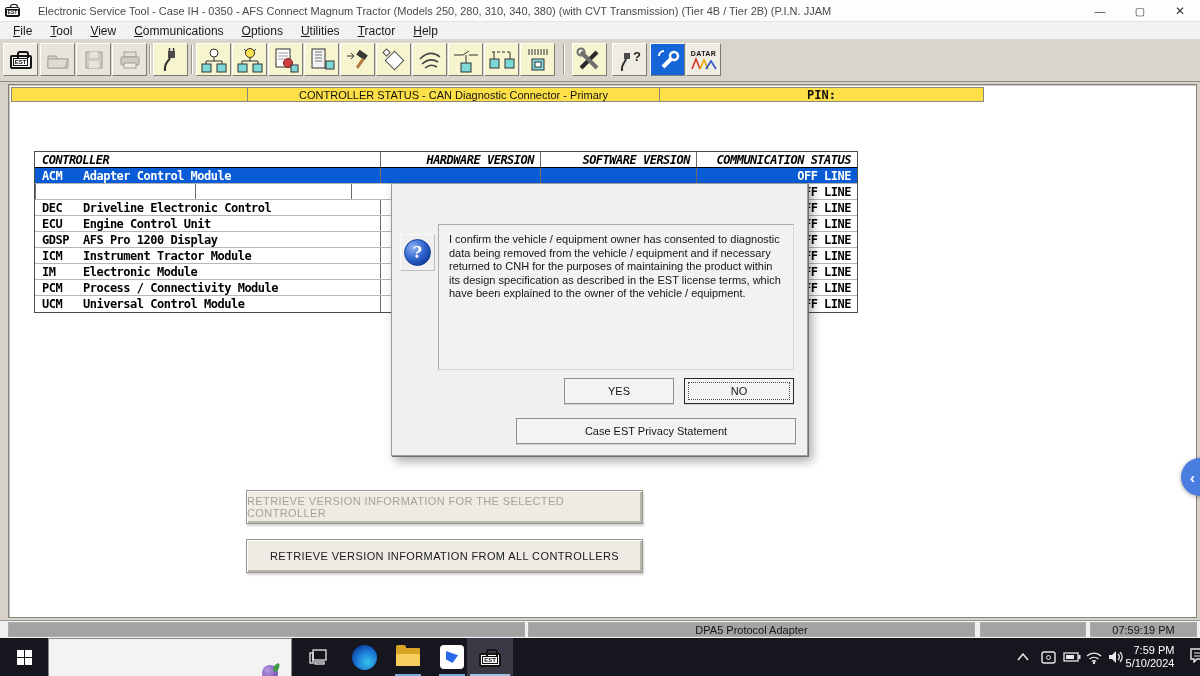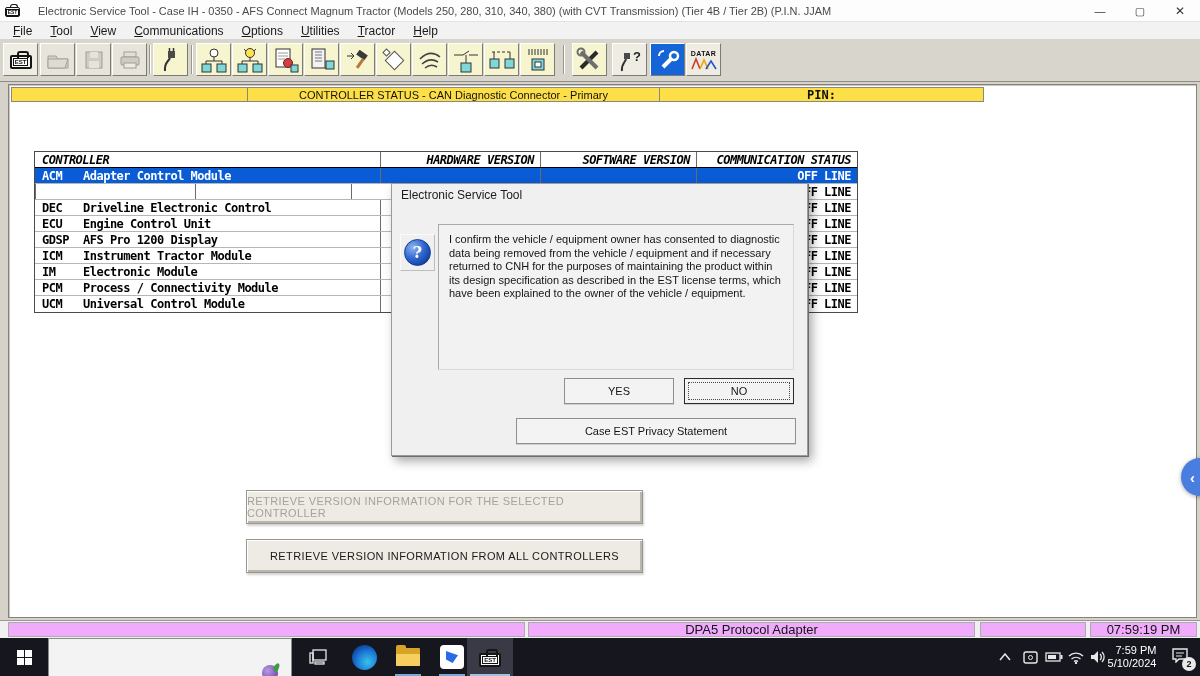--- a/index.html
+++ b/index.html
@@ -98,22 +98,22 @@
           box-shadow: 0 1px 0 #cfcfcf; font-size:11px; color:#141414;
           display:flex; align-items:center; justify-content:center; }
   .dbtn.yes { left:172px; top:194px; width:110px; }
   .dbtn.no { left:292px; top:194px; width:110px; border:1px solid #2b2b2b; }
   .dbtn.no::after { content:""; position:absolute; inset:3px; border:1px dotted #4a4a4a; }
   .dbtn.privacy { left:124px; top:234px; width:280px; }
 
   
   .statusbar { position:absolute; left:0; top:620px; width:1200px; height:18px; background:#f0f0f0;
                border-top:1px solid #979797; }
-  .sseg { position:absolute; top:1px; height:15px; border:1px solid #ababab; background:#f0abfc;
-          display:flex; align-items:center; justify-content:center; font-size:13px; color:#141414; }
+  .sseg { position:absolute; top:1px; height:15px; border:1px solid #ababab; background:#a3a3a3;
+          display:flex; align-items:center; justify-content:center; font-size:11px; color:#141414; }
 
   
   .taskbar { position:absolute; left:0; top:638px; width:1200px; height:38px; background:#16161e; }
   .tb-item { position:absolute; top:0; height:38px; display:flex; align-items:center; justify-content:center; }
   .startlogo { display:grid; grid-template-columns:7px 7px; grid-template-rows:7px 7px; gap:1px; }
   .startlogo span { background:#fff; }
   .searchbox { position:absolute; left:48px; top:0; width:244px; height:54px; background:#f3f3f3;
                border:1px solid #8a8a8a; display:flex; align-items:flex-end; }
   .searchbox input { border:none; outline:none; background:transparent; font-size:13px; color:#222;
                      width:150px; font-family:"Liberation Sans",sans-serif; }
@@ -130,21 +130,21 @@
   .edge-circle { width:25px; height:25px; border-radius:50%;
                  background: radial-gradient(circle at 62% 68%, #35c3e8 0%, #1e7bd8 45%, #0a3f9a 80%),
                              radial-gradient(circle at 30% 20%, #9ee8a0, transparent 60%); }
   .folder-icon { position:relative; width:24px; height:18px; }
   .folder-icon .back { position:absolute; inset:0; background:#d8a428; border-radius:1px; }
   .folder-icon .back::before { content:""; position:absolute; left:0; top:-3px; width:10px; height:4px;
                  background:#d8a428; border-radius:2px 2px 0 0; }
   .folder-icon .front { position:absolute; left:0; bottom:0; width:24px; height:12px; background:#f7cf5e; border-radius:1px; }
   .bluetile { width:24px; height:24px; border-radius:4px; background:#fff; display:flex; align-items:center; justify-content:center; }
   .bluetile .glyph { width:12px; height:12px; background:#2a6ae8; clip-path:polygon(0 0,100% 35%,55% 100%,0 70%); }
-  .tray-item { position:absolute; top:0; height:38px; display:flex; align-items:center; justify-content:center; color:#e8e8e8; }
+  .tray-item { position:absolute; top:0; height:38px; display:flex; align-items:center; justify-content:center; color:#e8e8e8;margin-left:18px; }
   .clockblock { text-align:right; font-size:11px; line-height:13px; color:#fff; }
   .notifwrap { position:relative; }
   .badge { position:absolute; right:-7px; bottom:-4px; width:14px; height:14px; border-radius:50%;
            background:#e9e9e9; color:#111; font-size:9px; font-weight:bold; display:flex; align-items:center; justify-content:center; }
 
   
   .side-chevron { position:absolute; left:1181px; top:458px; width:38px; height:38px; border-radius:50%;
                   background:#4a7de0; box-shadow:0 1px 4px rgba(0,0,0,0.35); display:flex; align-items:center; }
   .side-chevron span { color:#fff; font-size:15px; margin-left:9px; font-weight:bold; }
 </style>
@@ -421,21 +421,20 @@
         <span class="c c-sw"></span>
         <span class="c c-st">OFF LINE</span>
       </div>
     </div>
 
     <div class="abtn enabled" style="top:454px">RETRIEVE VERSION INFORMATION FROM ALL CONTROLLERS</div>
     <div class="abtn disabled" style="top:405px">RETRIEVE VERSION INFORMATION FOR THE SELECTED CONTROLLER</div>
   </div>
 
   <div class="dialog">
-    <div class="dlg-title">Electronic Service Tool</div>
     <div class="qtile">
       <div class="qcircle">?</div>
     </div>
     <div class="dlg-msgbox">I confirm the vehicle / equipment owner has consented to diagnostic data being removed from the vehicle / equipment and if necessary returned to CNH for the purposes of maintaining the product within its design specification as described in the EST license terms, which have been explained to the owner of the vehicle / equipment.</div>
     <div class="dbtn yes">YES</div>
     <div class="dbtn no">NO</div>
     <div class="dbtn privacy">Case EST Privacy Statement</div>
   </div>
 
   <div class="side-chevron">

